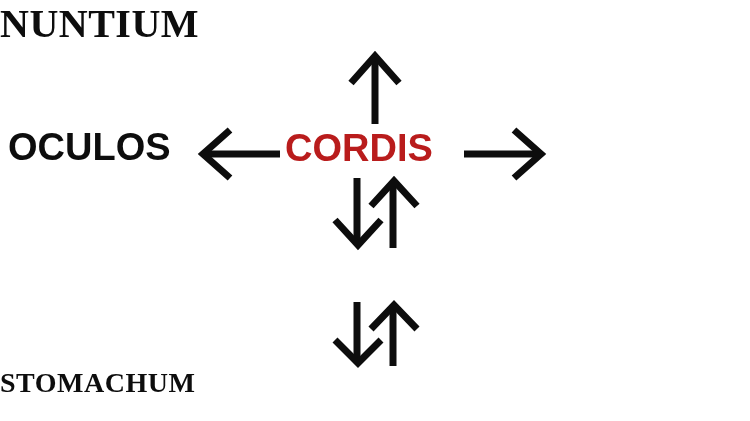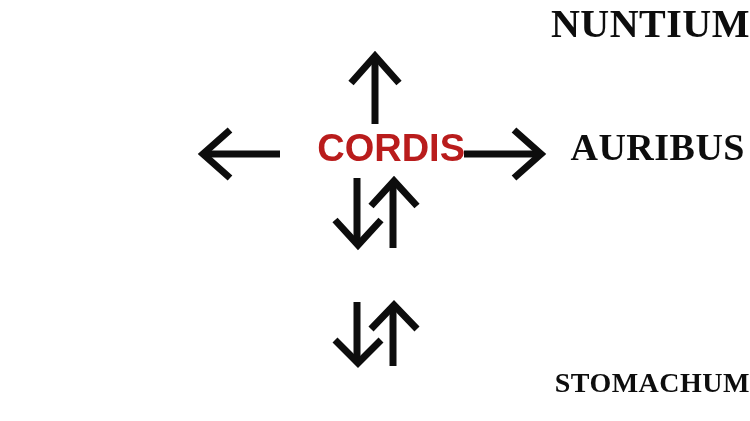--- a/index.html
+++ b/index.html
@@ -22,21 +22,21 @@
   }
 
   .node {
     position: absolute;
     color: #0d0d0d;
     font-family: "Liberation Serif", "DejaVu Serif", serif;
     font-weight: 700;
     letter-spacing: 0.5px;
     white-space: nowrap;
     line-height: 1;
-    text-align: right;
+    text-align: left;
   }
 
   
   .node-nuntium {
     left: 0;
     right: 0;
     top: 4px;
     font-size: 40px;
   }
 
@@ -124,24 +124,24 @@
     top: 302px;
   }
 </style>
 </head>
 <body>
 
 <div id="diagram">
 
   <div class="node node-nuntium">NUNTIUM</div>
 
+  <div class="node node-oculos">OCULOS</div>
 
   <div class="node node-cordis">CORDIS</div>
 
-  <div class="node node-auribus">AURIBUS</div>
 
 
   <div class="node node-stomachum">STOMACHUM</div>
 
   <div class="arrow arrow-up-nuntium">
     <svg width="60" height="72" viewBox="0 0 60 72" aria-hidden="true">
       <line x1="30" y1="72" x2="30" y2="5"></line>
       <polyline points="6,31 30,4 54,31"></polyline>
     </svg>
   </div>

